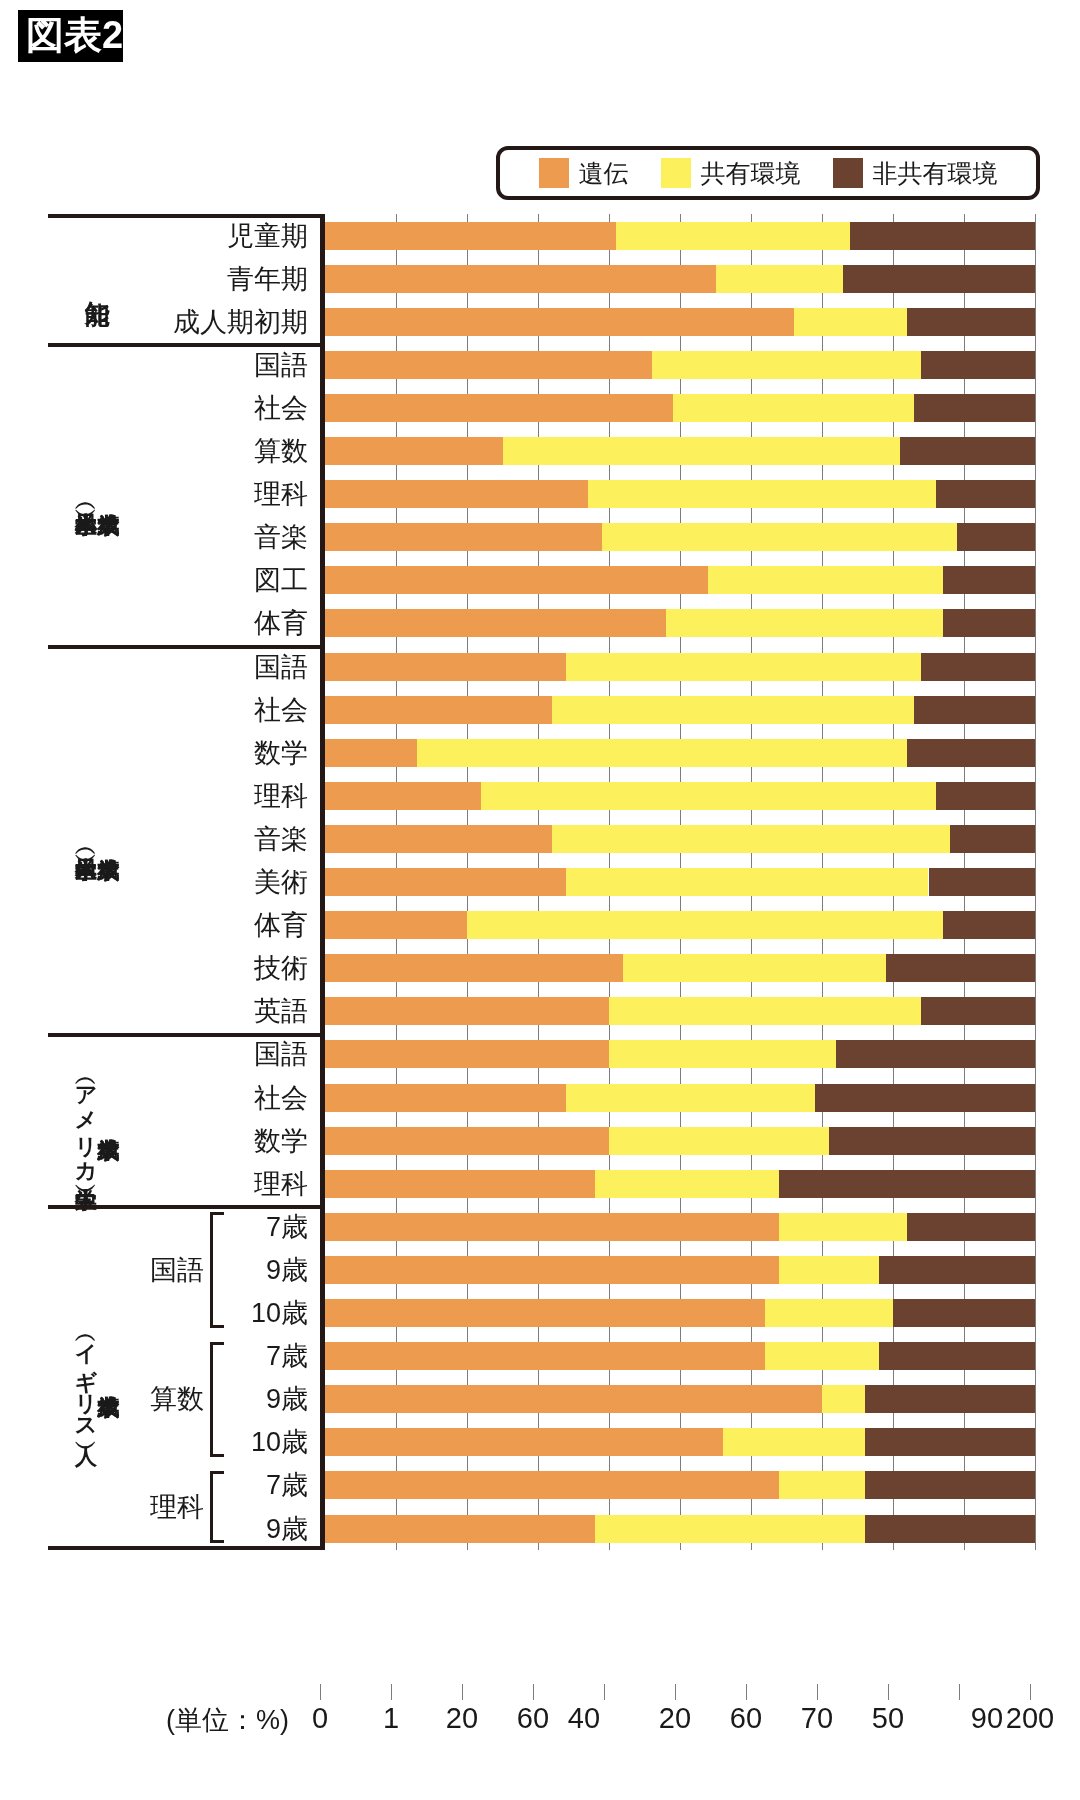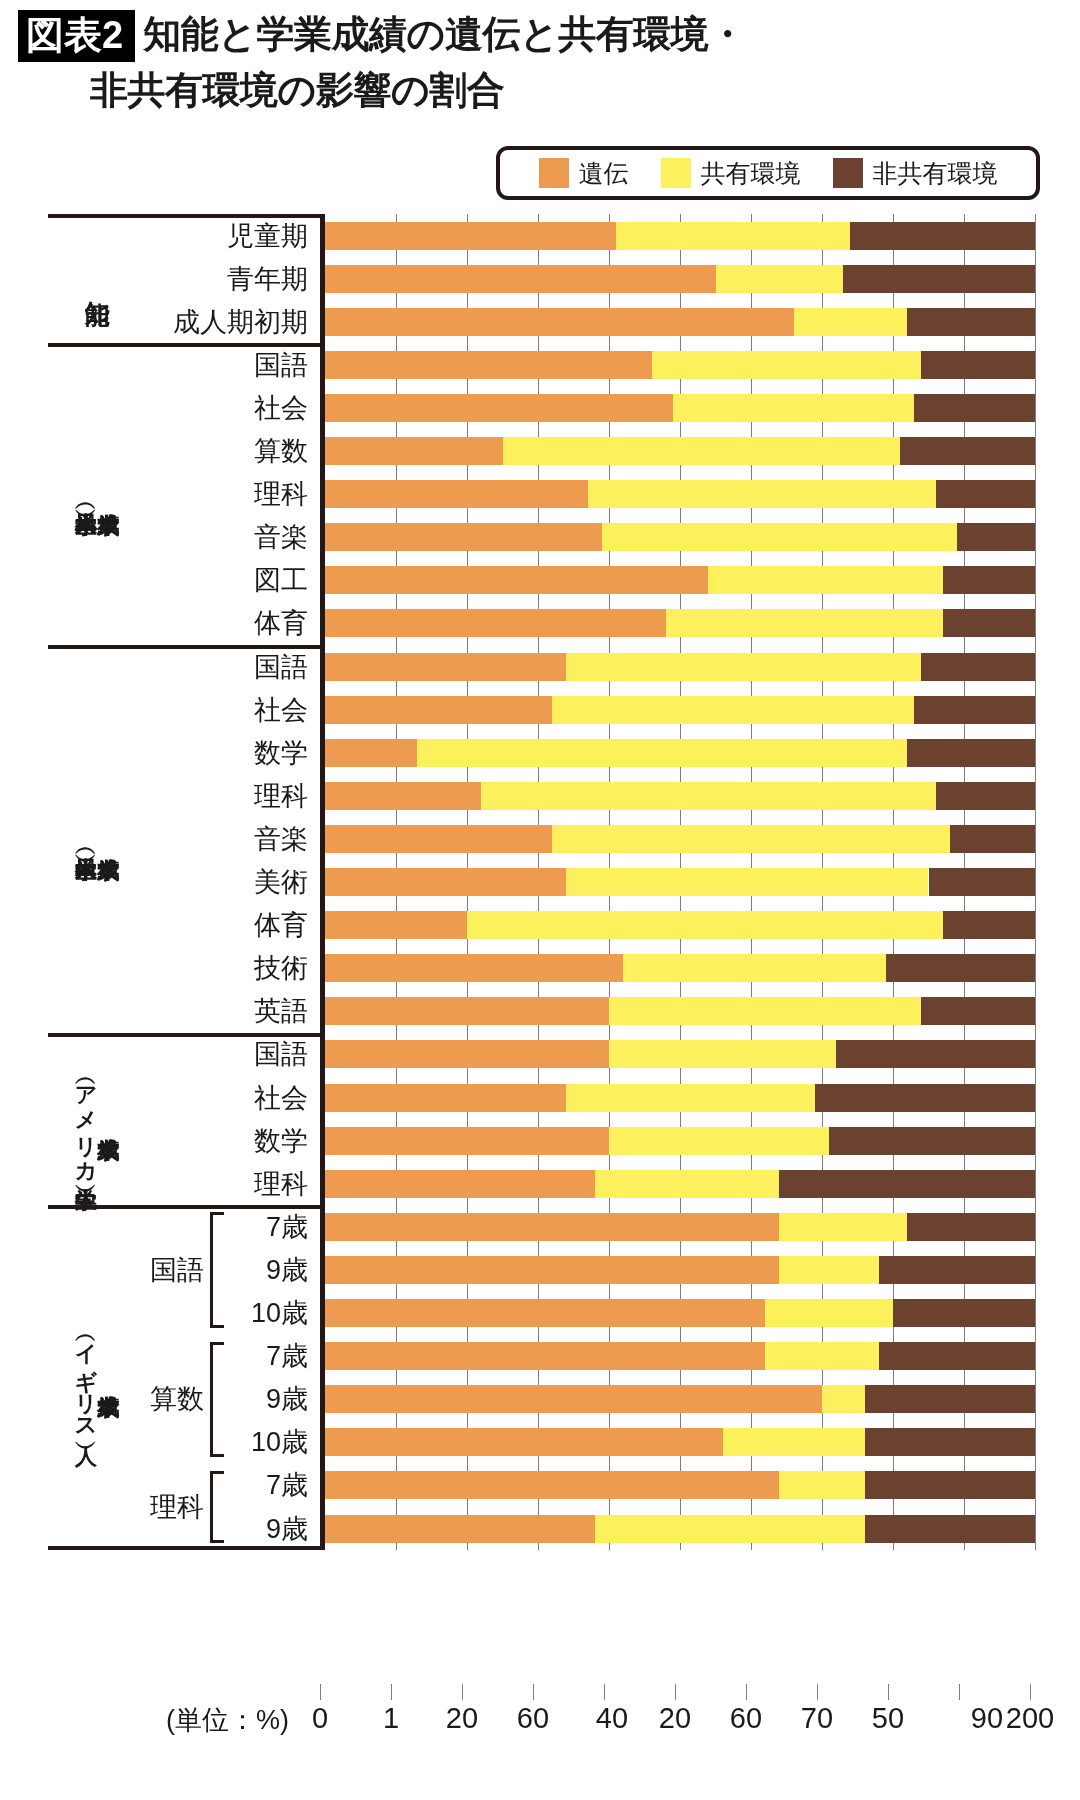--- a/index.html
+++ b/index.html
@@ -14,21 +14,21 @@
   }
 
   
   #title-block{
     position:absolute; left:18px; top:10px; width:1040px;
   }
   .title-row{display:flex;align-items:flex-start;}
   #figure-tag{
     background:#000; color:#fff; font-weight:bold;
     font-size:38px; line-height:1.12;
-    padding:4px 12px 5px 8px; letter-spacing:0px;
+    padding:4px 0 5px 8px; letter-spacing:0px;
     white-space:nowrap; margin-right:8px;
   }
   .title-text{
     font-size:38px; font-weight:bold; line-height:1.2;
     letter-spacing:-0.5px; white-space:nowrap; padding-top:2px;
   }
   #title-line2{
     font-size:38px;font-weight:bold;line-height:1.2;
     margin-left:72px; margin-top:6px; letter-spacing:-0.5px;
   }
@@ -121,23 +121,21 @@
     position:absolute; left:166px; top:1702px;
     font-size:27px; white-space:nowrap;
   }
 </style>
 </head>
 <body>
 
 <div id="title-block">
   <div class="title-row">
     <span id="figure-tag">図表2</span>
-    <span class="title-text">知能と学業成績の遺伝と共有環境・</span>
   </div>
-  <div id="title-line2">非共有環境の影響の割合</div>
 </div>
 
 <div id="legend">
     <div class="legend-item">
       <span class="legend-swatch" style="background: rgb(236, 155, 79);"></span>
       <span class="legend-label">遺伝</span>
     </div>
     <div class="legend-item">
       <span class="legend-swatch" style="background: rgb(252, 240, 92);"></span>
       <span class="legend-label">共有環境</span>
@@ -397,21 +395,21 @@
 <div id="axis">
     <div class="tick" style="left: 272px;"></div>
     <div class="ticklabel" style="left: 272px;">0</div>
     <div class="tick" style="left: 343px;"></div>
     <div class="ticklabel" style="left: 343px;">1</div>
     <div class="tick" style="left: 414px;"></div>
     <div class="ticklabel" style="left: 414px;">20</div>
     <div class="tick" style="left: 485px;"></div>
     <div class="ticklabel" style="left: 485px;">60</div>
     <div class="tick" style="left: 556px;"></div>
-    <div class="ticklabel" style="left: 564px;">40</div>
+    <div class="ticklabel" style="left: 536px;">40</div>
     <div class="tick" style="left: 627px;"></div>
     <div class="ticklabel" style="left: 627px;">20</div>
     <div class="tick" style="left: 698px;"></div>
     <div class="ticklabel" style="left: 698px;">60</div>
     <div class="tick" style="left: 769px;"></div>
     <div class="ticklabel" style="left: 769px;">70</div>
     <div class="tick" style="left: 840px;"></div>
     <div class="ticklabel" style="left: 840px;">50</div>
     <div class="tick" style="left: 911px;"></div>
     <div class="ticklabel" style="left: 939px;">90</div>

